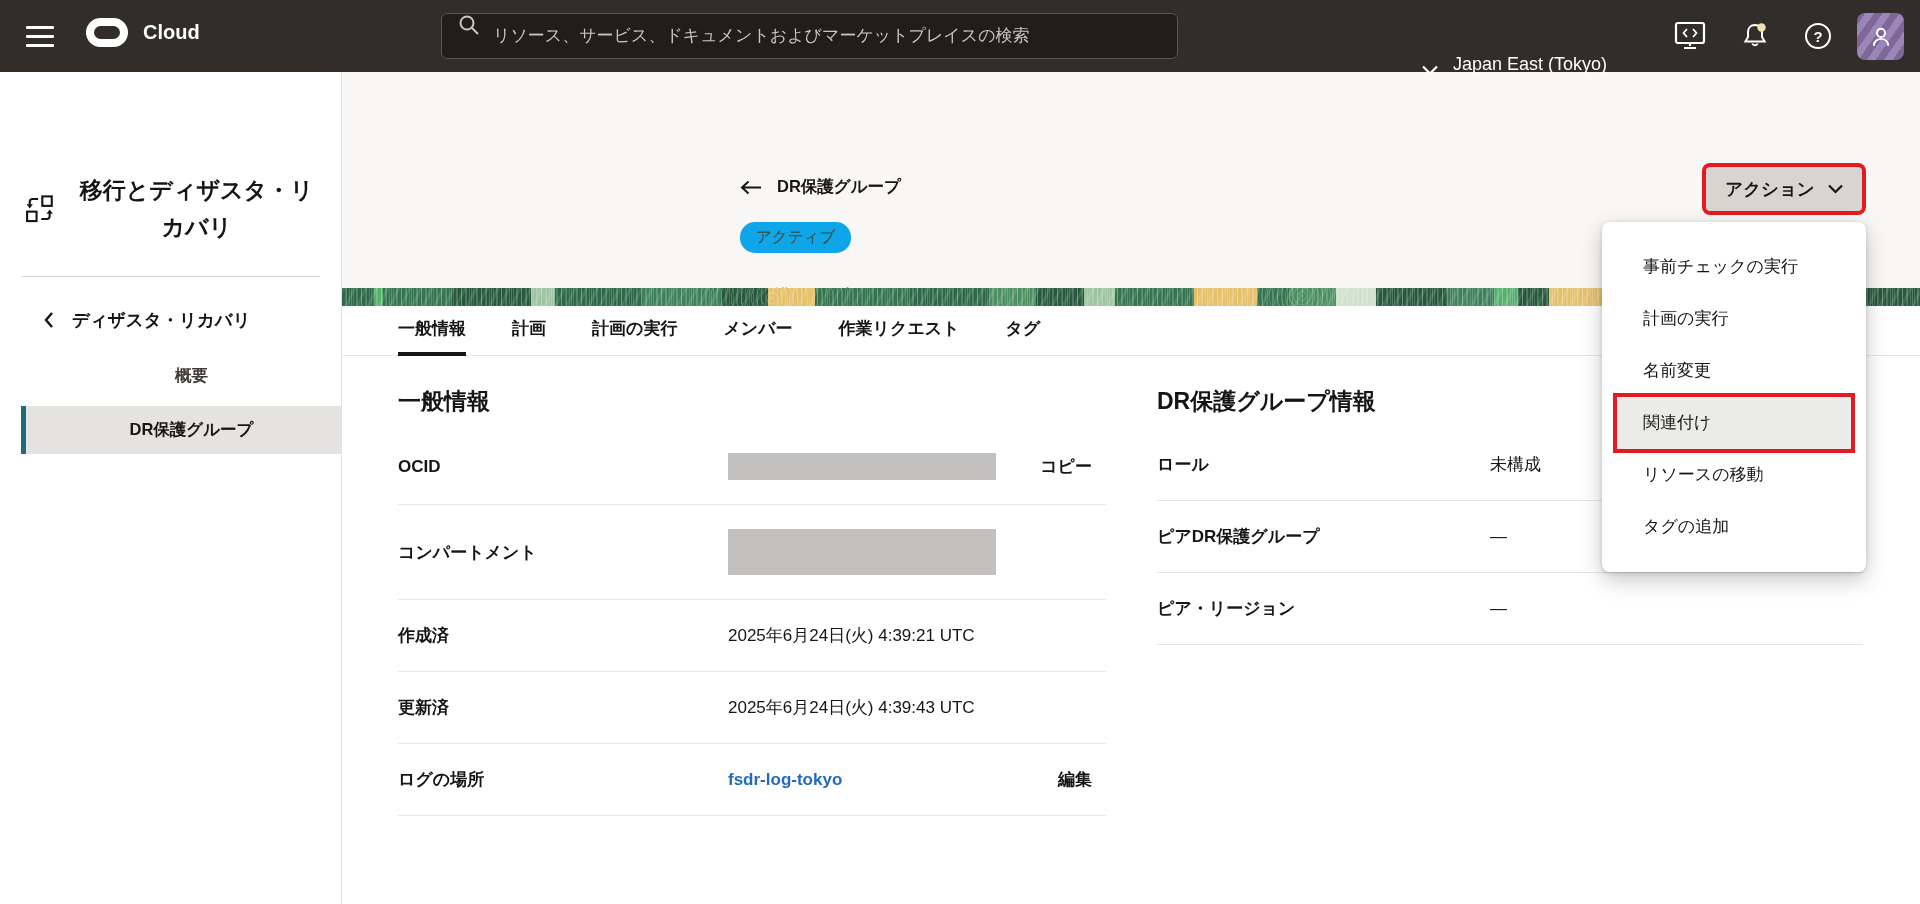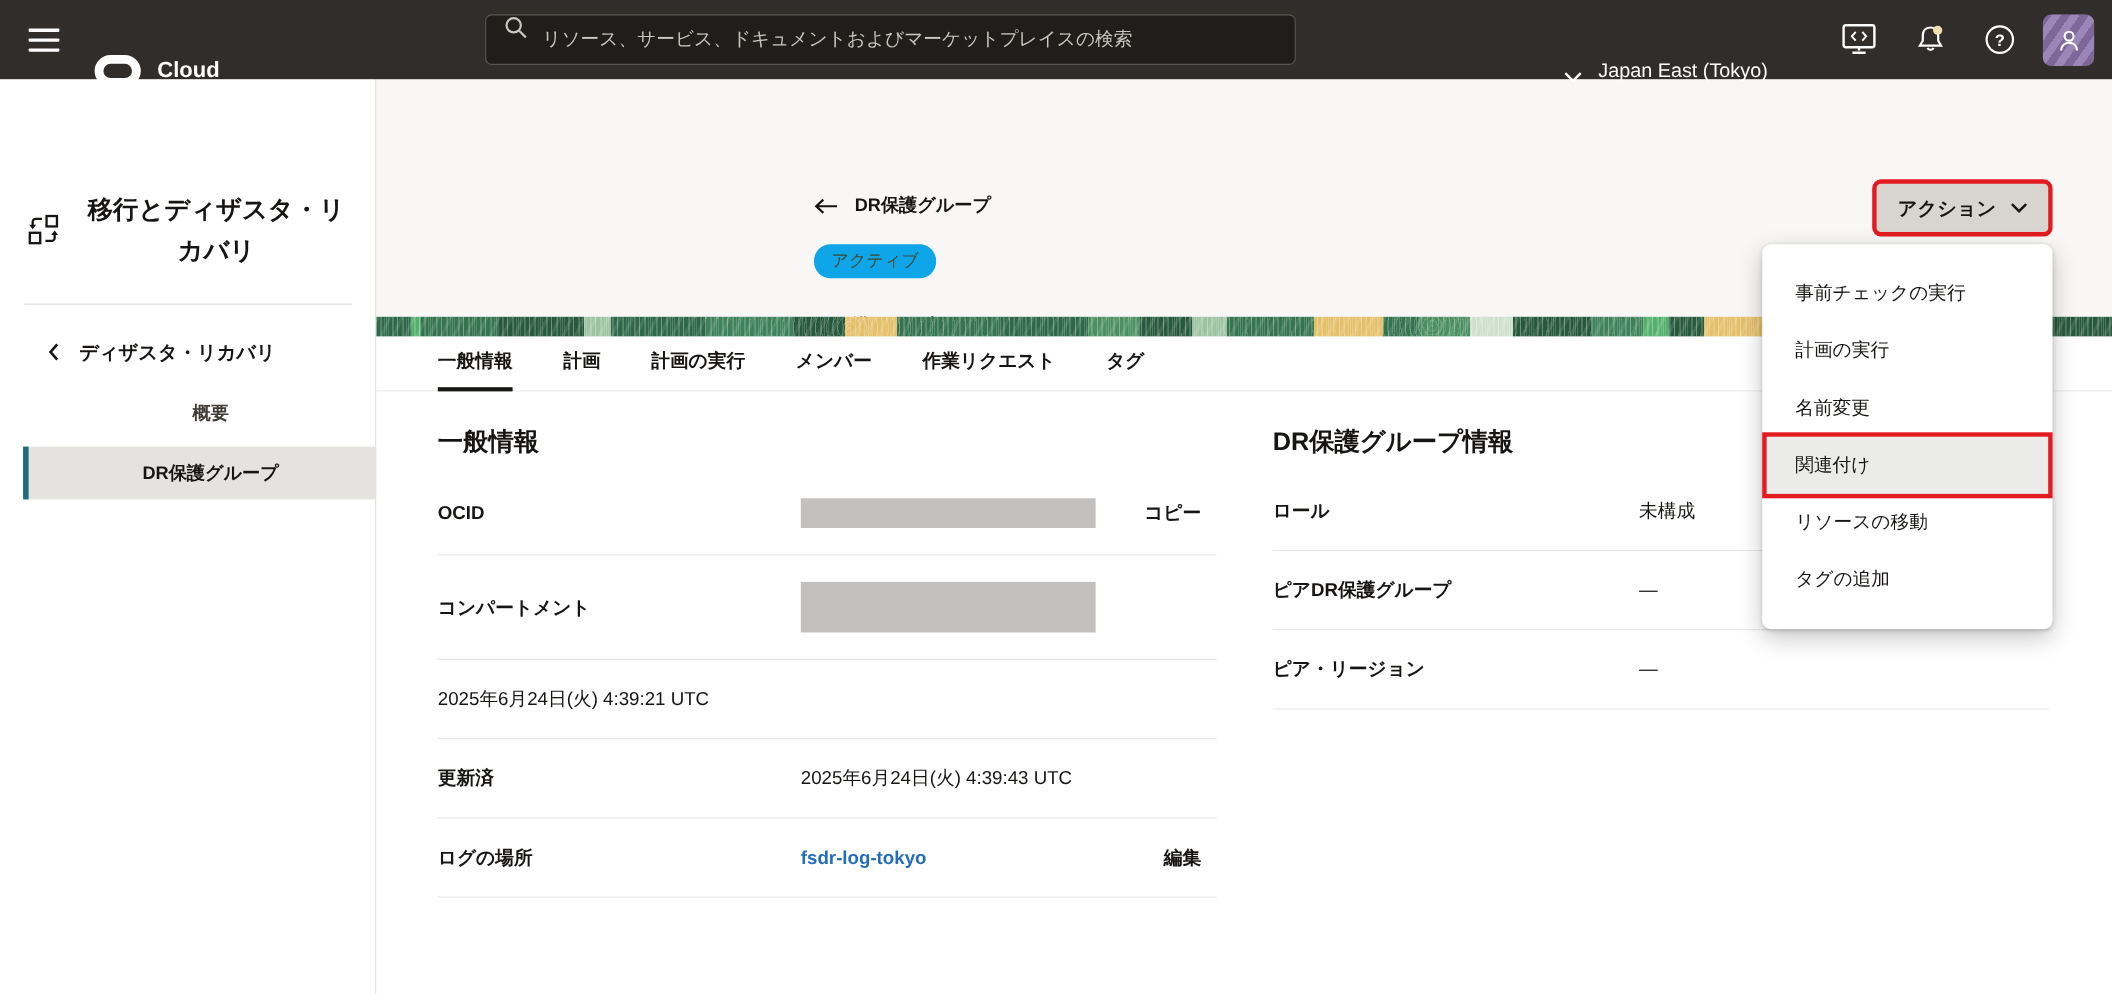--- a/index.html
+++ b/index.html
@@ -3,21 +3,21 @@
 <meta charset="utf-8">
 <style>
   * { box-sizing: border-box; margin: 0; padding: 0; }
   html,body { width:1920px; height:904px; overflow:hidden;
     font-family:"Liberation Sans","DejaVu Sans",sans-serif; color:#161513; background:#fff; }
 
   
   .header { position:absolute; left:0; top:0; width:1920px; height:72px; background:#312d2a; z-index:60; }
   .hamburger { position:absolute; left:26px; top:21px; width:34px; height:30px; display:flex; flex-direction:column; justify-content:center; gap:6px; cursor:pointer; }
   .hamburger span { display:block; width:28px; height:3px; background:#fff; border-radius:1px; }
-  .brand { position:absolute; left:86px; top:0; height:64px; display:flex; align-items:center; gap:15px;margin-top:32px; }
+  .brand { position:absolute; left:86px; top:0; height:64px; display:flex; align-items:center; gap:15px; }
   .o-ring { width:42px; height:29px; border:8px solid #fff; border-radius:15px; }
   .brand-label { color:#fff; font-size:20px; font-weight:700; }
   .search { position:absolute; left:441px; top:13px; width:737px; height:46px; background:#211d1a; border:1px solid #5b5651; border-radius:6px; display:flex; padding:0 16px; gap:13px; }
   .search input { flex:1; background:transparent; border:none; outline:none; color:#e8e6e3; font-size:17px; font-family:inherit; }
   .search input::placeholder { color:#c9c6c1; opacity:1; }
   .region { position:absolute; left:1422px; top:0; height:75px; display:flex; align-items:flex-end; gap:15px; color:#fff; font-size:18px; font-weight:400; cursor:pointer; }
   .hdr-icon { position:absolute; top:0; height:72px; display:flex; align-items:center; justify-content:center; width:44px; cursor:pointer; }
   .hdr-icon.console { left:1668px; } .hdr-icon.bell { left:1733px; } .hdr-icon.help { left:1796px; }
   .avatar { position:absolute; left:1857px; top:13px; width:47px; height:47px; border-radius:8px;
     background:#9b86b8; background-image:repeating-linear-gradient(125deg, rgba(55,35,80,.30) 0 7px, rgba(0,0,0,0) 7px 14px);
@@ -71,21 +71,21 @@
   .section-heading { font-size:23px; font-weight:800; margin-bottom:12px; }
   .info-row { display:grid; grid-template-columns:330px 1fr auto; align-items:center; border-bottom:1px solid #e8e6e3; padding:24px 0; font-size:17px; }
   .col.right .info-row { grid-template-columns:333px 1fr; }
   .info-label { font-weight:700; }
   .redact { width:268px; height:27px; background:#c2c1bf; }
   .redact.tall { height:46px; }
   .link { color:#226bbd; font-weight:700; text-decoration:none; cursor:pointer; }
   .info-action { font-weight:700; padding-right:14px; cursor:pointer; }
 
   
-  .menu { position:absolute; left:1602px; top:222px; width:264px; background:#fff; border-radius:8px; padding:19px 4px;
+  .menu { position:absolute; left:1602px; top:222px; width:264px; background:#fff; border-radius:8px; padding:19px 15px;
     box-shadow:0 1px 4px rgba(0,0,0,.16), 0 8px 22px rgba(0,0,0,.22); z-index:40; }
   .menu-item { height:52px; line-height:52px; padding-left:26px; font-size:17px; cursor:pointer; }
   .menu-item.highlighted { background:#ebebe9; box-shadow:0 0 0 4px #e31b20; }
 </style>
 </head>
 <body>
 
 <div class="header">
   <div class="hamburger">
       <span></span>
@@ -205,20 +205,21 @@
           </div>
           <div class="info-action">コピー</div>
         </div>
         <div class="info-row">
           <div class="info-label">コンパートメント</div>
           <div class="info-value">
             <div class="redact tall"></div>
           </div>
         </div>
         <div class="info-row">
+          <div class="info-label">作成済</div>
           <div class="info-value">2025年6月24日(火) 4:39:21 UTC</div>
         </div>
         <div class="info-row">
           <div class="info-label">更新済</div>
           <div class="info-value">2025年6月24日(火) 4:39:43 UTC</div>
         </div>
         <div class="info-row">
           <div class="info-label">ログの場所</div>
           <div class="info-value"><a class="link">fsdr-log-tokyo</a></div>
           <div class="info-action">編集</div>

